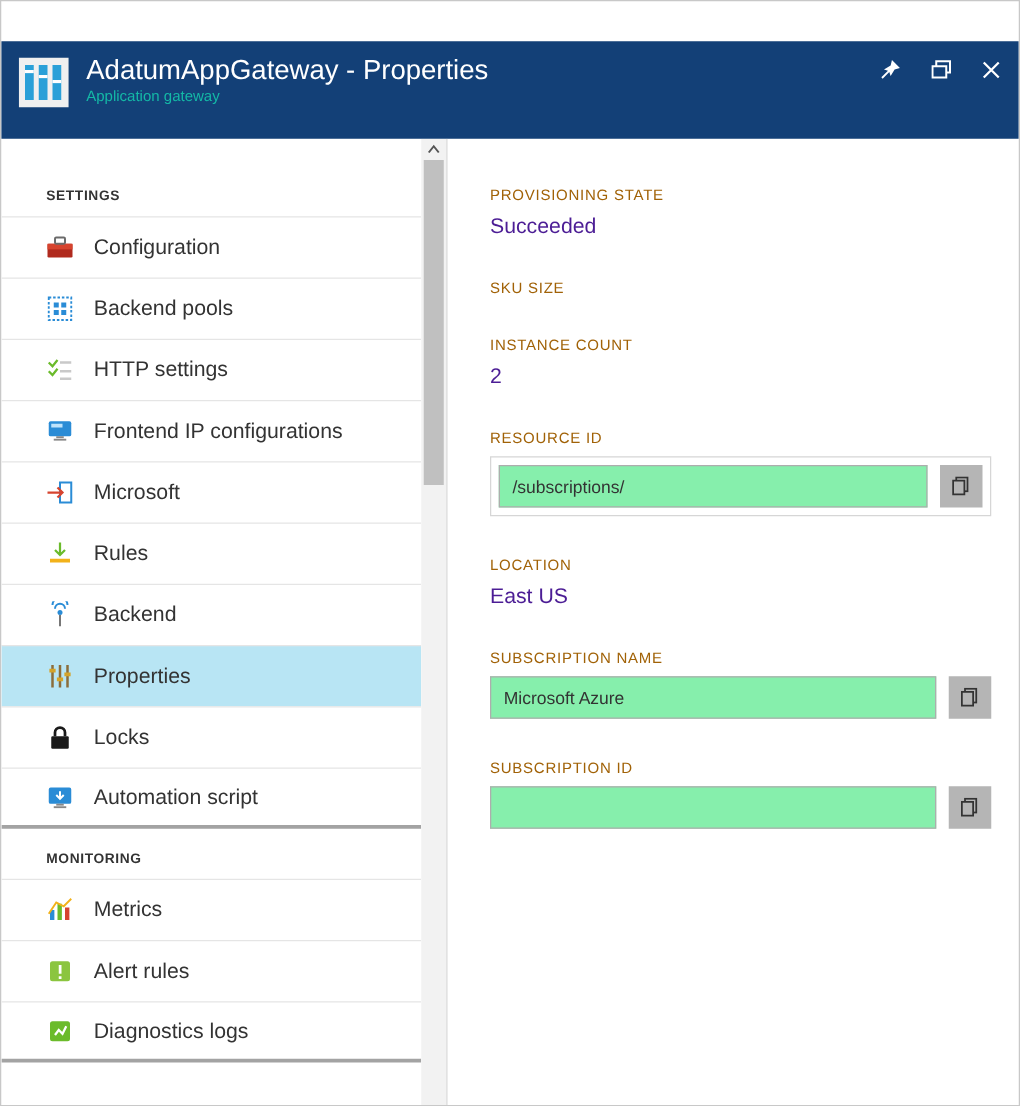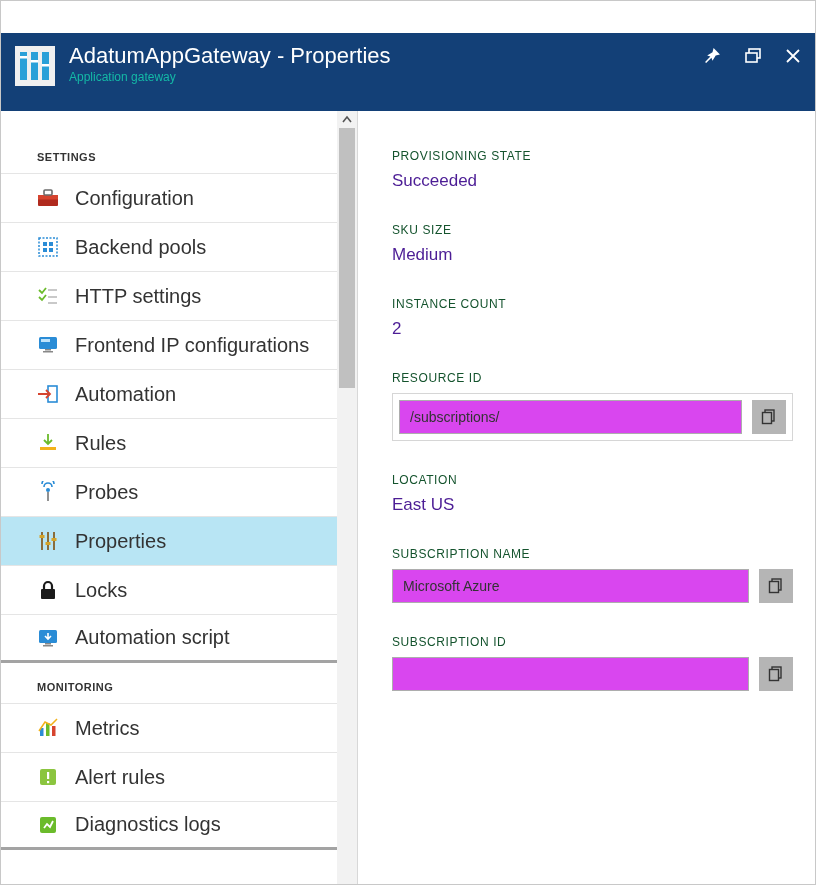--- a/index.html
+++ b/index.html
@@ -87,21 +87,21 @@
     padding: 18px 0 10px 36px;
   }
   .section-label.first { padding-top: 22px; }
   .menu { }
   .menu-item {
     display: flex;
     align-items: center;
     height: 49px;
     padding-left: 36px;
     border-top: 1px solid #e5e5e5;
-    font-size: 20px;
+    font-size: 17px;
     color: #333;
     cursor: pointer;
   }
   .menu-item:last-child { border-bottom: 3px solid #a3a3a3; }
   .menu-item.selected {
     background: #b8e5f4;
   }
   .menu-item .icon {
     width: 22px;
     height: 22px;
@@ -112,21 +112,21 @@
   }
   .menu-item .label { }
   .main {
     flex: 1;
     padding: 38px 22px 0 34px;
     overflow: hidden;
   }
   .field { margin-bottom: 32px; }
   .field-label {
     font-size: 12px;
-    color: #14532d;
+    color: #a16207;
     letter-spacing: 0.6px;
     margin-bottom: 8px;
   }
   .field-value {
     font-size: 17px;
     color: #4c1d95;
     font-weight: 400;
   }
   .copy-row {
     display: flex;
@@ -138,21 +138,21 @@
     background: #fff;
   }
   .copy-row.noborder {
     border: none;
     padding: 0;
   }
   .copy-input {
     flex: 1;
     height: 34px;
     border: 1px solid #adadad;
-    background: #d946ef;
+    background: #86efac;
     padding: 0 10px;
     font-size: 14px;
     color: #333;
     display: flex;
     align-items: center;
   }
   .copy-btn {
     width: 34px;
     height: 34px;
     background: #b5b5b5;
@@ -253,41 +253,41 @@
           </span>
           <span class="label">Frontend IP configurations</span>
         </div>
         <div class="menu-item">
           <span class="icon">
             <svg viewBox="0 0 22 22">
                 <rect x="11" y="3" width="9" height="16" fill="none" stroke="#2a8cd6" stroke-width="1.6"></rect>
                 <path d="M1 11 L13 11 M9 7 L13 11 L9 15" stroke="#d6442f" stroke-width="1.8" fill="none"></path>
               </svg>
           </span>
-          <span class="label">Automation</span>
+          <span class="label">Microsoft</span>
         </div>
         <div class="menu-item">
           <span class="icon">
             <svg viewBox="0 0 22 22">
                 <path d="M11 2 L11 12 M7 8 L11 12 L15 8" stroke="#6bbb2b" stroke-width="1.8" fill="none"></path>
                 <rect x="3" y="15" width="16" height="3" fill="#f2b21a"></rect>
               </svg>
           </span>
           <span class="label">Rules</span>
         </div>
         <div class="menu-item">
           <span class="icon">
             <svg viewBox="0 0 22 22">
                 <path d="M5 3 A6 6 0 0 1 17 3" stroke="#2a8cd6" stroke-width="1.6" fill="none"></path>
                 <path d="M7 6 A4 4 0 0 1 15 6" stroke="#2a8cd6" stroke-width="1.6" fill="none"></path>
                 <circle cx="11" cy="9" r="2" fill="#2a8cd6"></circle>
                 <rect x="10.2" y="11" width="1.6" height="9" fill="#777"></rect>
               </svg>
           </span>
-          <span class="label">Probes</span>
+          <span class="label">Backend</span>
         </div>
         <div class="menu-item selected">
           <span class="icon">
             <svg viewBox="0 0 22 22">
                 <rect x="4" y="2" width="2" height="18" fill="#8a6d3b"></rect>
                 <rect x="10" y="2" width="2" height="18" fill="#8a6d3b"></rect>
                 <rect x="16" y="2" width="2" height="18" fill="#8a6d3b"></rect>
                 <rect x="2.5" y="5" width="5" height="3" fill="#d4a42a"></rect>
                 <rect x="8.5" y="12" width="5" height="3" fill="#d4a42a"></rect>
                 <rect x="14.5" y="8" width="5" height="3" fill="#d4a42a"></rect>
@@ -362,21 +362,20 @@
     </div>
   </div>
 
   <div class="main">
     <div class="field">
       <div class="field-label">PROVISIONING STATE</div>
       <div class="field-value">Succeeded</div>
     </div>
     <div class="field">
       <div class="field-label">SKU SIZE</div>
-      <div class="field-value">Medium</div>
     </div>
     <div class="field">
       <div class="field-label">INSTANCE COUNT</div>
       <div class="field-value">2</div>
     </div>
     <div class="field">
       <div class="field-label">RESOURCE ID</div>
       <div class="copy-row">
         <div class="copy-input">/subscriptions/</div>
         <button class="copy-btn">

